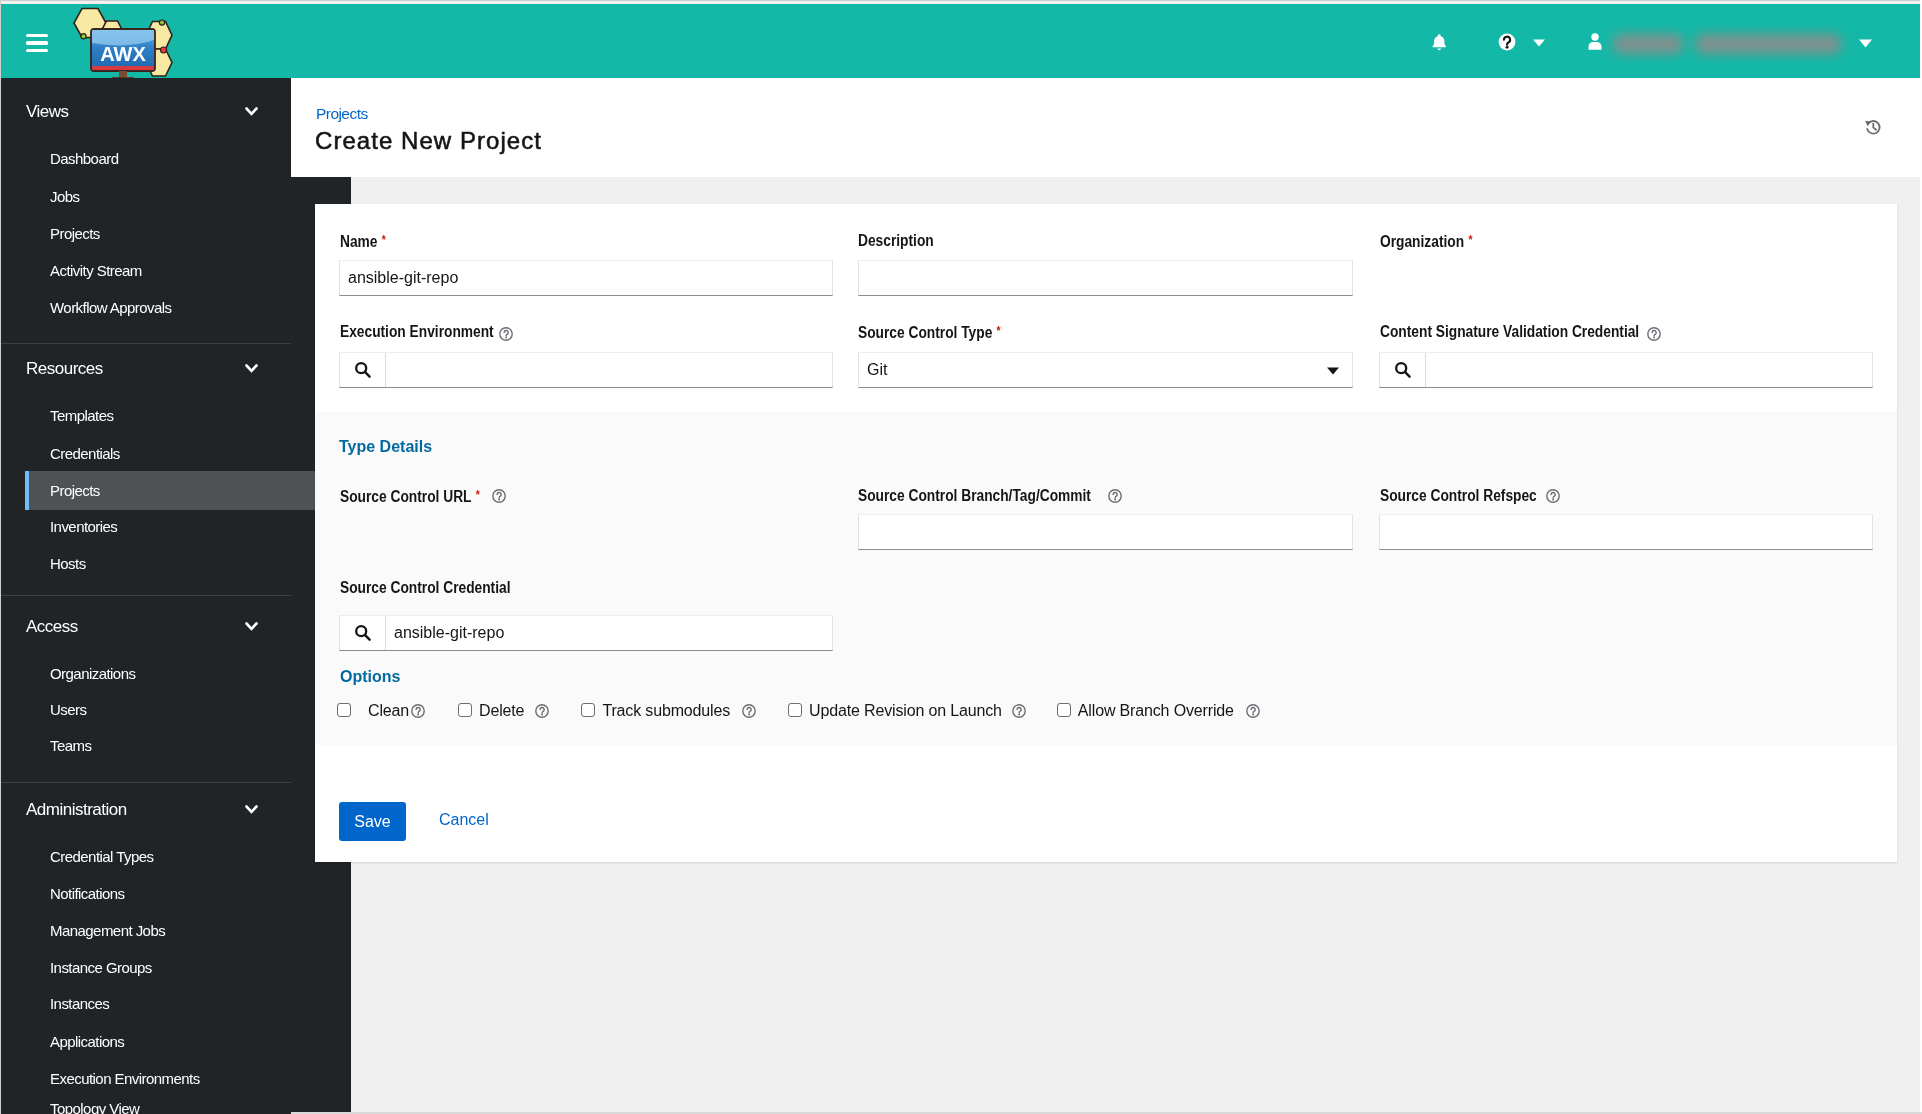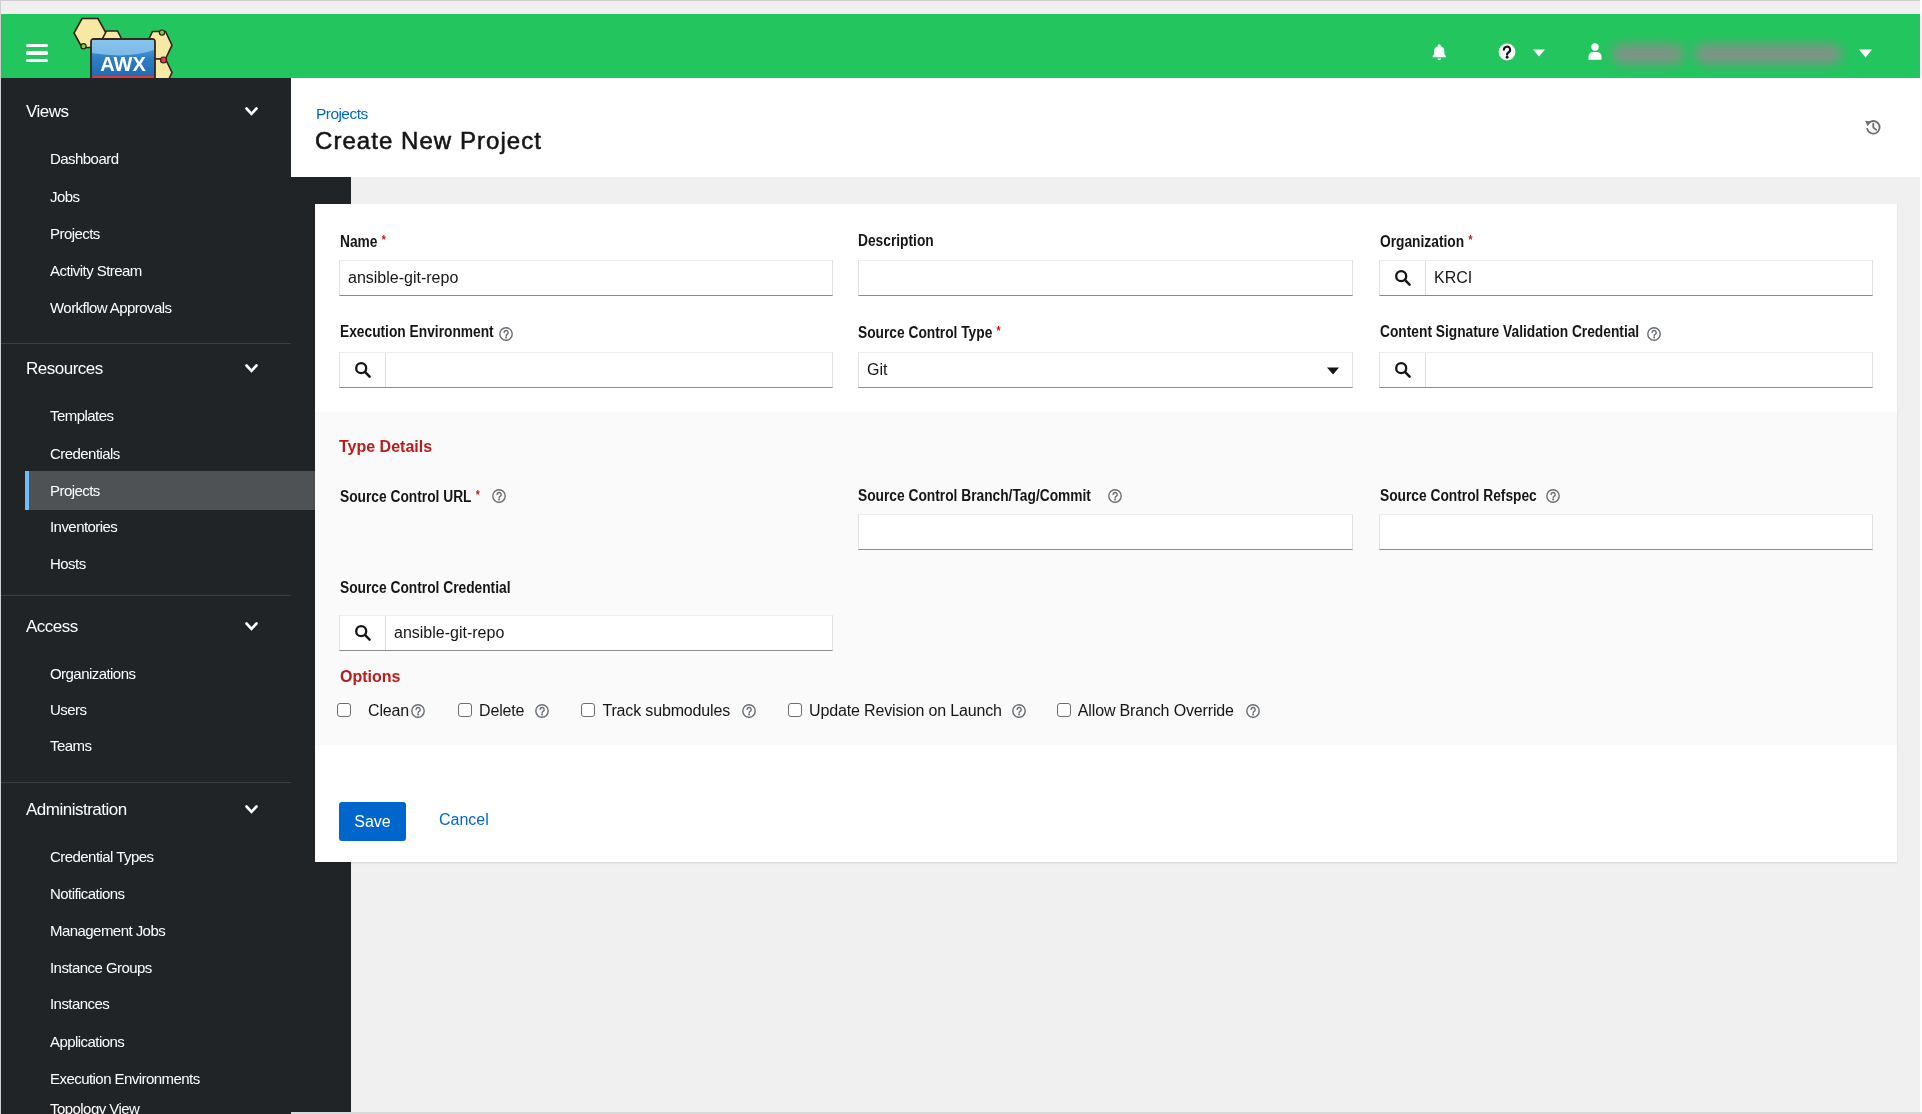--- a/index.html
+++ b/index.html
@@ -2,42 +2,42 @@
 <html><head>
 <meta charset="utf-8">
 <style>
   * { margin:0; padding:0; box-sizing:border-box; }
   html,body { width:1922px; height:1114px; overflow:hidden; }
   body { font-family:"Liberation Sans", sans-serif; }
   .page { position:relative; width:1922px; height:1114px; background:#f0f0f0; overflow:hidden; opacity:0.999; }
   .abs { position:absolute; }
 
   
-  .masthead { position:absolute; left:0; top:14px; width:1922px; height:78px; background:#22c55e; -webkit-font-smoothing:antialiased; }
+  .masthead { position:absolute; left:0; top:4px; width:1922px; height:78px; background:#14b8a6; -webkit-font-smoothing:antialiased; }
   .hbar { position:absolute; left:26px; width:22px; height:3.6px; background:#fff; border-radius:1.5px; }
 
   
   .sidebar { position:absolute; left:0; top:78px; width:351px; height:1036px; background:#212427; overflow:hidden; -webkit-font-smoothing:antialiased; }
   .sdiv { position:absolute; left:0; width:291px; height:1px; background:#3c3f42; }
   .navtitle { position:absolute; left:26px; font-size:17px; letter-spacing:-0.5px; line-height:20px; color:#fff; transform:translateY(0.3px); }
   .navitem { position:absolute; left:50px; font-size:15px; letter-spacing:-0.55px; line-height:20px; color:#fff; transform:translateY(0.3px); }
   .navsel { position:absolute; left:25px; right:0; top:393px; height:38.5px; background:#4f5255; border-left:4px solid #73bcf7; }
   .chev { position:absolute; left:245px; width:13px; height:9px; }
 
   
   .pagehead { position:absolute; left:291px; top:78px; width:1631px; height:99px; background:#fff; }
   .crumb { position:absolute; left:316px; top:104px; font-size:15.5px; letter-spacing:-0.55px; line-height:20px; color:#0066cc; }
   .ptitle { position:absolute; left:315px; top:125px; font-size:24px; line-height:31px; font-weight:400; -webkit-text-stroke:0.55px #151515; letter-spacing:1.05px; color:#151515; }
 
   
   .card { position:absolute; left:315px; top:204px; width:1582px; height:658px; background:#fff; box-shadow:0 1px 2px rgba(3,3,3,.12); }
   .sect2 { position:absolute; left:315px; top:412px; width:1582px; height:333px; background:#fafafa; }
 
   .lbl { position:absolute; font-size:16px; font-weight:bold; line-height:21px; color:#151515; white-space:nowrap; transform:scaleX(0.86); transform-origin:0 50%; }
-  .lbl2 { position:absolute; font-size:16px; font-weight:bold; line-height:21px; color:#b91c1c; white-space:nowrap; }
+  .lbl2 { position:absolute; font-size:16px; font-weight:bold; line-height:21px; color:#0369a1; white-space:nowrap; }
   .req { color:#c9190b; font-size:12px; vertical-align:3px; font-weight:bold; margin-left:5px; }
   .inp { position:absolute; height:36px; background:#fff; border:1px solid #e2e2e2; border-top-color:#eeeeee; border-bottom:1px solid #8a8d90; font-size:16px; color:#151515; line-height:34px; padding-left:8px; white-space:nowrap; }
   .grp { position:absolute; height:36px; background:#fff; border:1px solid #e2e2e2; border-top-color:#eeeeee; border-bottom:1px solid #8a8d90; }
   .grp .sbtn { position:absolute; left:0; top:0; width:46px; height:34px; border-right:1px solid #dcdcdc; }
   .grp .gval { position:absolute; left:47px; top:0; right:0; height:34px; font-size:16px; color:#151515; line-height:34px; padding-left:7px; white-space:nowrap; }
   .sicon { position:absolute; left:14px; top:8px; }
   .blurred { display:inline-block; width:113px; height:16px; background:#9b9b9b; border-radius:4px; filter:blur(3px); vertical-align:-2px; margin:0 -2px; }
 
   .cb { position:absolute; top:702.5px; width:14px; height:14px; background:#fff; border:1.2px solid #6e6e6e; border-radius:3px; }
   .cbl { position:absolute; top:701px; font-size:16px; letter-spacing:-0.15px; line-height:20px; color:#151515; white-space:nowrap; }
@@ -166,29 +166,20 @@
 
   <div class="card"></div>
   <div class="sect2"></div>
 
   <div class="lbl" style="left:340px; top:230px">Name<span class="req">*</span></div>
   <div class="lbl" style="left:858px; top:230px">Description</div>
   <div class="lbl" style="left:1380px; top:230px">Organization<span class="req">*</span></div>
 
   <div class="inp" style="left:339px; top:260px; width:494px">ansible-git-repo</div>
   <div class="inp" style="left:858px; top:260px; width:495px"></div>
-  <div class="grp" style="left:1379px; top:260px; width:494px">
-    <div class="sbtn">
-        <svg class="sicon" width="18" height="18" viewBox="0 0 18 18">
-          <circle cx="7.2" cy="7.2" r="5" fill="none" stroke="#151515" stroke-width="2.3"></circle>
-          <line x1="10.9" y1="10.9" x2="15.6" y2="15.6" stroke="#151515" stroke-width="2.5" stroke-linecap="round"></line>
-        </svg>
-      </div>
-    <div class="gval">KRCI</div>
-  </div>
 
   <div class="lbl" style="left:340px; top:321px">Execution Environment</div>
   <svg class="abs" style="left:499px; top:326.5px" width="14" height="14" viewBox="0 0 14 14">
       <circle cx="7" cy="7" r="6.2" fill="none" stroke="#6a6e73" stroke-width="1.4"></circle>
       <path d="M5.1 5.5 a2.05 2.05 0 1 1 3 1.85 q-0.85 0.45 -0.85 1.2 v0.35" fill="none" stroke="#6a6e73" stroke-width="1.4" stroke-linecap="round"></path>
       <circle cx="7.1" cy="10.5" r="0.95" fill="#6a6e73"></circle>
     </svg>
   <div class="lbl" style="left:858px; top:321px">Source Control Type<span class="req">*</span></div>
   <div class="lbl" style="left:1380px; top:321px">Content Signature Validation Credential</div>
   <svg class="abs" style="left:1647px; top:326.5px" width="14" height="14" viewBox="0 0 14 14">

